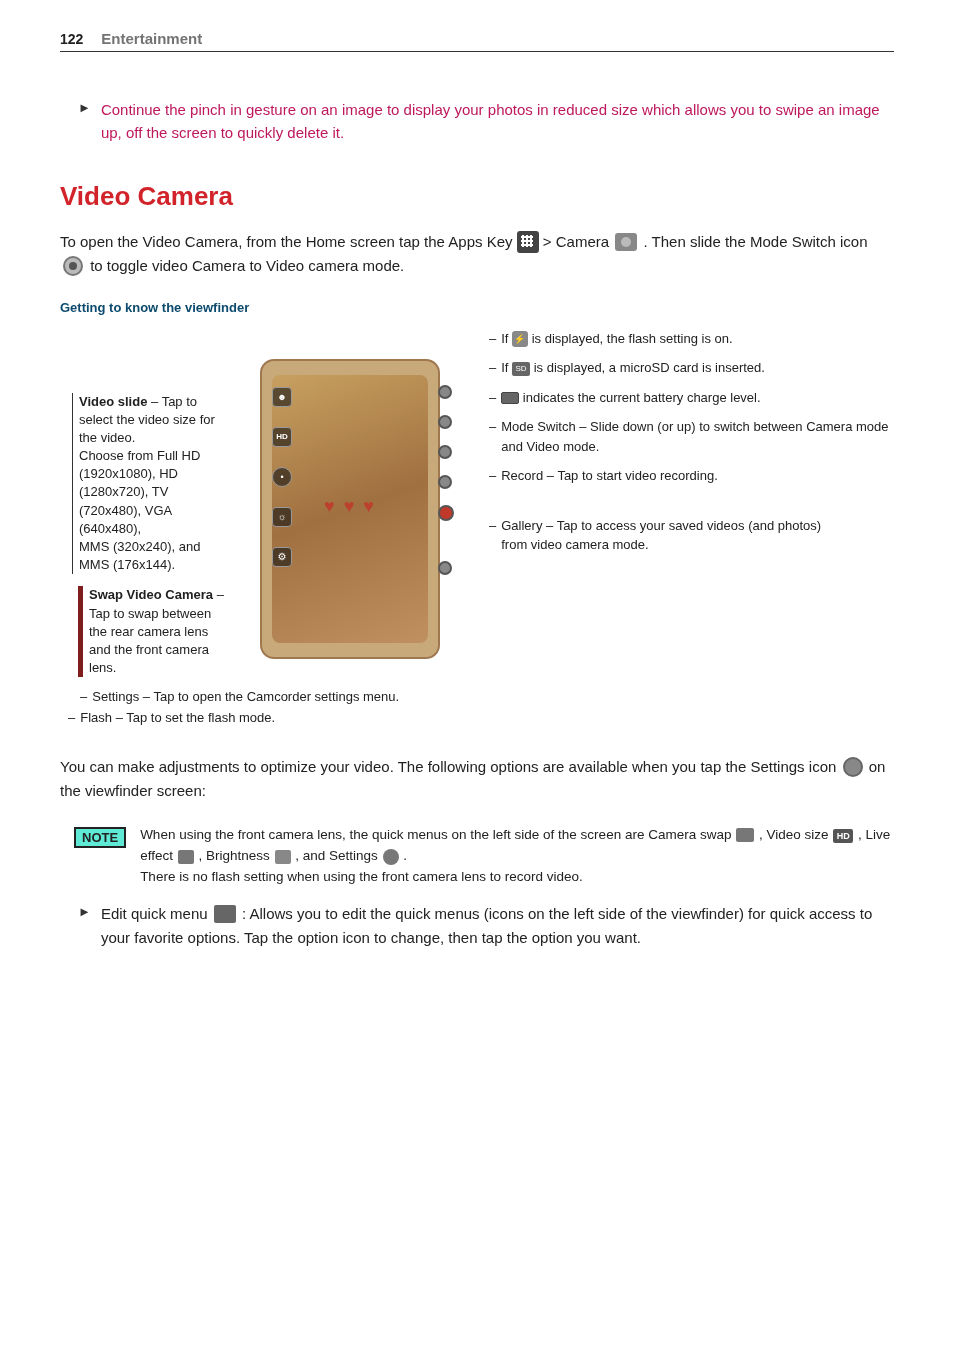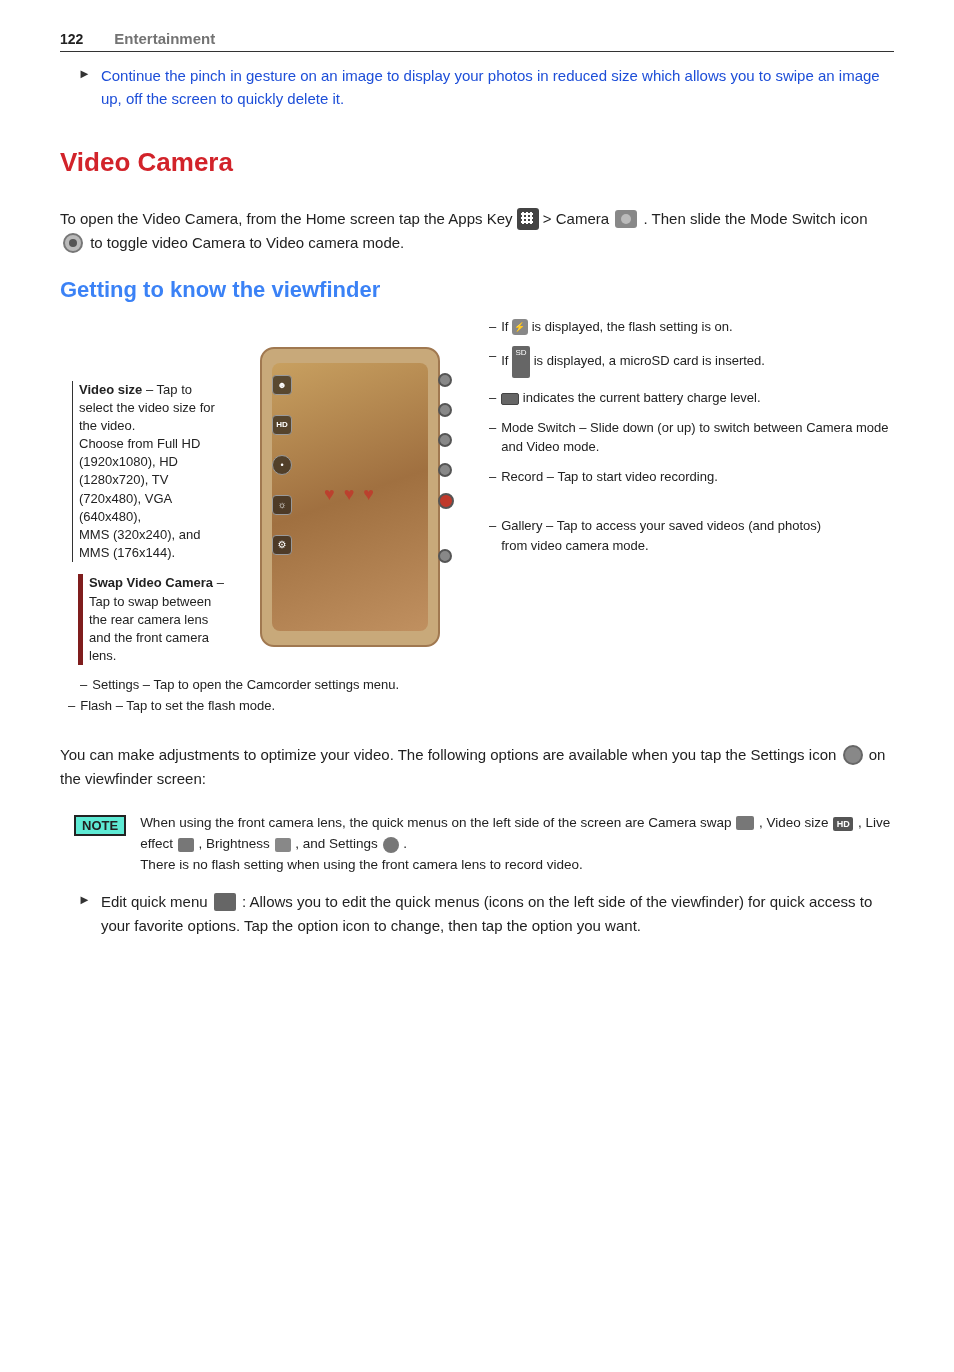--- a/index.html
+++ b/index.html
@@ -12,22 +12,21 @@
       min-height: 1372px;
       padding: 30px 60px 40px 60px;
     }
 
     
     .page-header {
       display: flex;
       align-items: flex-end;
       border-bottom: 1.5px solid #333;
       padding-bottom: 4px;
-      margin-bottom: 12px;
-      gap: 13px;
+      margin-bottom: 46px;
     }
     .page-number {
       font-size: 14px;
       font-weight: bold;
       margin-right: 18px;
       color: #222;
     }
     .page-title-header {
       font-size: 15px;
       font-weight: bold;
@@ -47,29 +46,29 @@
     .bullet-arrow {
       color: #333;
       font-size: 13px;
       margin-right: 10px;
       margin-top: 2px;
       flex-shrink: 0;
     }
     .bullet-text {
       font-size: 15px;
       line-height: 1.55;
-      color: #1d4ed8;
+      color: #be185d;
     }
 
     
     .section-title {
       font-size: 26px;
       font-weight: bold;
       color: #d2232a;
-      margin-bottom: 29px;
+      margin-bottom: 18px;
       margin-top: 10px;
     }
 
     
     .body-text {
       font-size: 15px;
       line-height: 1.6;
       color: #222;
       margin-bottom: 22px;
     }
@@ -102,23 +101,23 @@
         radial-gradient(circle, #fff 2px, transparent 2px),
         radial-gradient(circle, #fff 2px, transparent 2px),
         radial-gradient(circle, #fff 2px, transparent 2px);
       background-size: 4px 4px;
       background-position: 0 0,4px 0,8px 0,0 4px,4px 4px,8px 4px,0 8px,4px 8px,8px 8px;
       background-repeat: no-repeat;
     }
 
     
     .subsection-title {
-      font-size: 22px;
+      font-size: 13px;
       font-weight: bold;
-      color: #3b82f6;
+      color: #0c4a6e;
       margin-bottom: 14px;
       margin-top: 4px;
     }
 
     
     .note-box {
       display: flex;
       align-items: flex-start;
       margin: 14px 0 14px 14px;
     }
@@ -328,21 +327,21 @@
   </p>
 
   <div>
     <div class="subsection-title">Getting to know the viewfinder</div>
 
     <div class="vf-diagram">
 
       <div class="vf-left-callouts">
 
         <div style="margin-top:4px; margin-bottom:2px; border-left: 1px solid #333; padding-left: 6px; margin-left: 12px;">
-          <span class="bold">Video size</span>
+          <span class="bold">Video slide</span>
           <span> – Tap to select the video size for the video.<br>
           Choose from <b>Full HD (1920x1080), HD (1280x720), TV (720x480), VGA (640x480),</b><br>
           MMS (320x240), and MMS (176x144).</span>
         </div>
         <div style="margin-top:12px; border-left: 5px solid #7f1d1d; padding-left: 6px; margin-left: 18px;">
           <span class="bold">Swap Video Camera</span>
           <span> – Tap to swap between the rear camera lens and the front camera lens.</span>
         </div>
       </div>
 
@@ -371,21 +370,21 @@
         </div>
       </div>
 
       <div class="vf-right-callouts">
         <div class="vf-right-callout">
           <span class="rc-dash">–</span>
           <span>If <span style="display:inline-block;vertical-align:middle;width:16px;height:16px;background:#888;border-radius:3px;font-size:9px;color:#fff;text-align:center;line-height:16px;">⚡</span> is displayed, the flash setting is on.</span>
         </div>
         <div class="vf-right-callout">
           <span class="rc-dash">–</span>
-          <span>If <span style="display:inline-block;vertical-align:middle;width:18px;height:32px;background:#666;border-radius:2px;font-size:8px;color:#fff;text-align:center;line-height:14px;">SD</span> is displayed, a microSD card is inserted.</span>
+          <span>If <span style="display:inline-block;vertical-align:middle;width:18px;height:14px;background:#666;border-radius:2px;font-size:8px;color:#fff;text-align:center;line-height:14px;">SD</span> is displayed, a microSD card is inserted.</span>
         </div>
         <div class="vf-right-callout">
           <span class="rc-dash">–</span>
           <span><span style="display:inline-block;vertical-align:middle;width:18px;height:12px;background:#666;border-radius:2px;border:1px solid #444;"></span> indicates the current battery charge level.</span>
         </div>
         <div class="vf-right-callout" style="margin-top:6px;">
           <span class="rc-dash">–</span>
           <span><b>Mode Switch</b> – Slide down (or up) to switch between Camera mode and Video mode.</span>
         </div>
         <div class="vf-right-callout">

